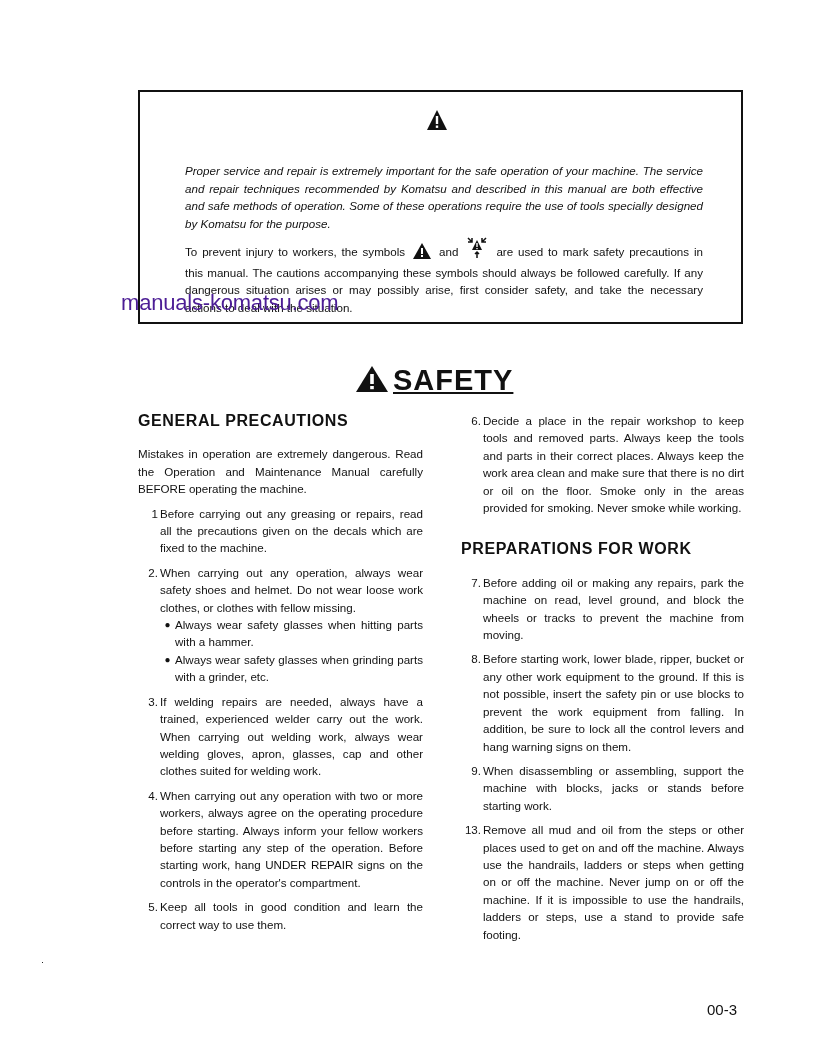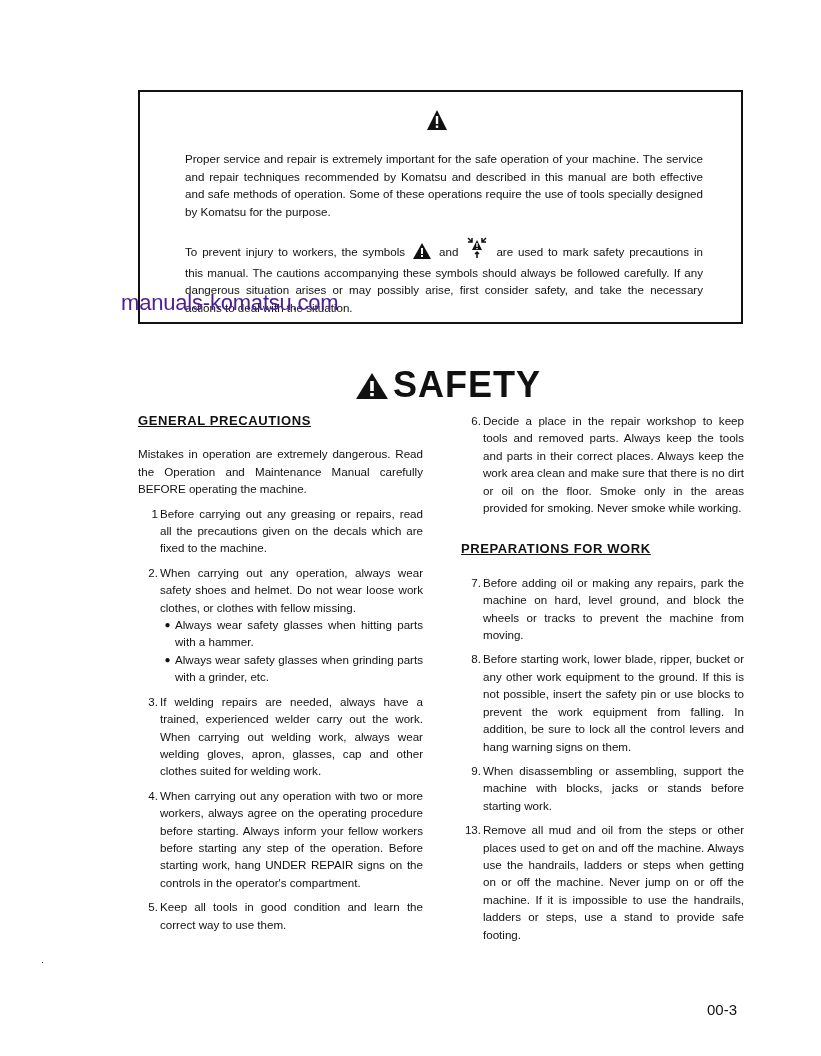--- a/index.html
+++ b/index.html
@@ -13,36 +13,37 @@
     }
     .notice-title {
       position: absolute; left: 0; right: 0; top: 17px; text-align: center;
       font-size: 15.5px; letter-spacing: 0.6px; font-weight: normal;
     }
     .notice-title .tri { display: inline-block; vertical-align: -5px; margin-right: 8px; }
     .notice-para {
       position: absolute; left: 45px; width: 518px; font-size: 11.6px; line-height: 17.7px;
       text-align: justify; text-align-last: left;
     }
-    .notice-para.p1 { top: 58px; }
+    .notice-para.p1 { top: 70px; font-style: italic; }
     .notice-para.p2 { top: 145px; }
     .inline-sym { display: inline-block; vertical-align: -3px; margin: 0 8px; }
     .watermark {
       position: absolute; left: 121px; top: 290px; font-size: 22px; color: #4c1d95;
       font-family: "Liberation Sans", sans-serif; letter-spacing: -0.2px;
     }
     .safety-heading {
-      position: absolute; left: 355px; top: 364px; font-size: 36px; font-weight: bold;
+      position: absolute; left: 355px; top: 364px; font-size: 29px; font-weight: bold;
       letter-spacing: 1px;
+      text-decoration: underline;
     }
     .safety-heading .tri { display: inline-block; vertical-align: -3px; margin-right: 4px; }
     .col { position: absolute; font-size: 11.6px; line-height: 17.4px; }
     .col.left { left: 138px; top: 412px; width: 285px; }
     .col.right { left: 461px; top: 412px; width: 283px; }
-    .section-title { font-weight: bold; font-size: 13px; letter-spacing: 0.6px; margin: 0 0 16px 0; text-decoration: underline; }
+    .section-title { font-weight: bold; font-size: 16px; letter-spacing: 0.6px; margin: 0 0 16px 0; }
     .intro { text-align: justify; margin: 0 0 7px 0; }
     .item { display: flex; margin-bottom: 7px; }
     .item .num { flex: 0 0 22px; text-align: right; padding-right: 2px; box-sizing: border-box; }
     .item .text { flex: 1; text-align: justify; }
     .bullet { display: flex; margin-top: 0; }
     .bullet .dot { flex: 0 0 15px; text-align: center; font-size: 10px; }
     .bullet .btext { flex: 1; text-align: justify; }
     .page-number {
       position: absolute; left: 707px; top: 1001px; font-size: 15px;
     }
@@ -133,21 +134,21 @@
 <div class="col right">
   <div class="item">
     <span class="num">6.</span>
     <span class="text">Decide a place in the repair workshop to keep tools and removed parts. Always keep the tools and parts in their correct places. Always keep the work area clean and make sure that there is no dirt or oil on the floor. Smoke only in the areas provided for smoking. Never smoke while working.</span>
   </div>
 
   <div class="section-title" style="margin-top:24px;">PREPARATIONS FOR WORK</div>
 
   <div class="item">
     <span class="num">7.</span>
-    <span class="text">Before adding oil or making any repairs, park the machine on hard, level ground, and block the wheels or tracks to prevent the machine from moving.</span>
+    <span class="text">Before adding oil or making any repairs, park the machine on read, level ground, and block the wheels or tracks to prevent the machine from moving.</span>
   </div>
   <div class="item">
     <span class="num">8.</span>
     <span class="text">Before starting work, lower blade, ripper, bucket or any other work equipment to the ground. If this is not possible, insert the safety pin or use blocks to prevent the work equipment from falling. In addition, be sure to lock all the control levers and hang warning signs on them.</span>
   </div>
   <div class="item">
     <span class="num">9.</span>
     <span class="text">When disassembling or assembling, support the machine with blocks, jacks or stands before starting work.</span>
   </div>
   <div class="item">

